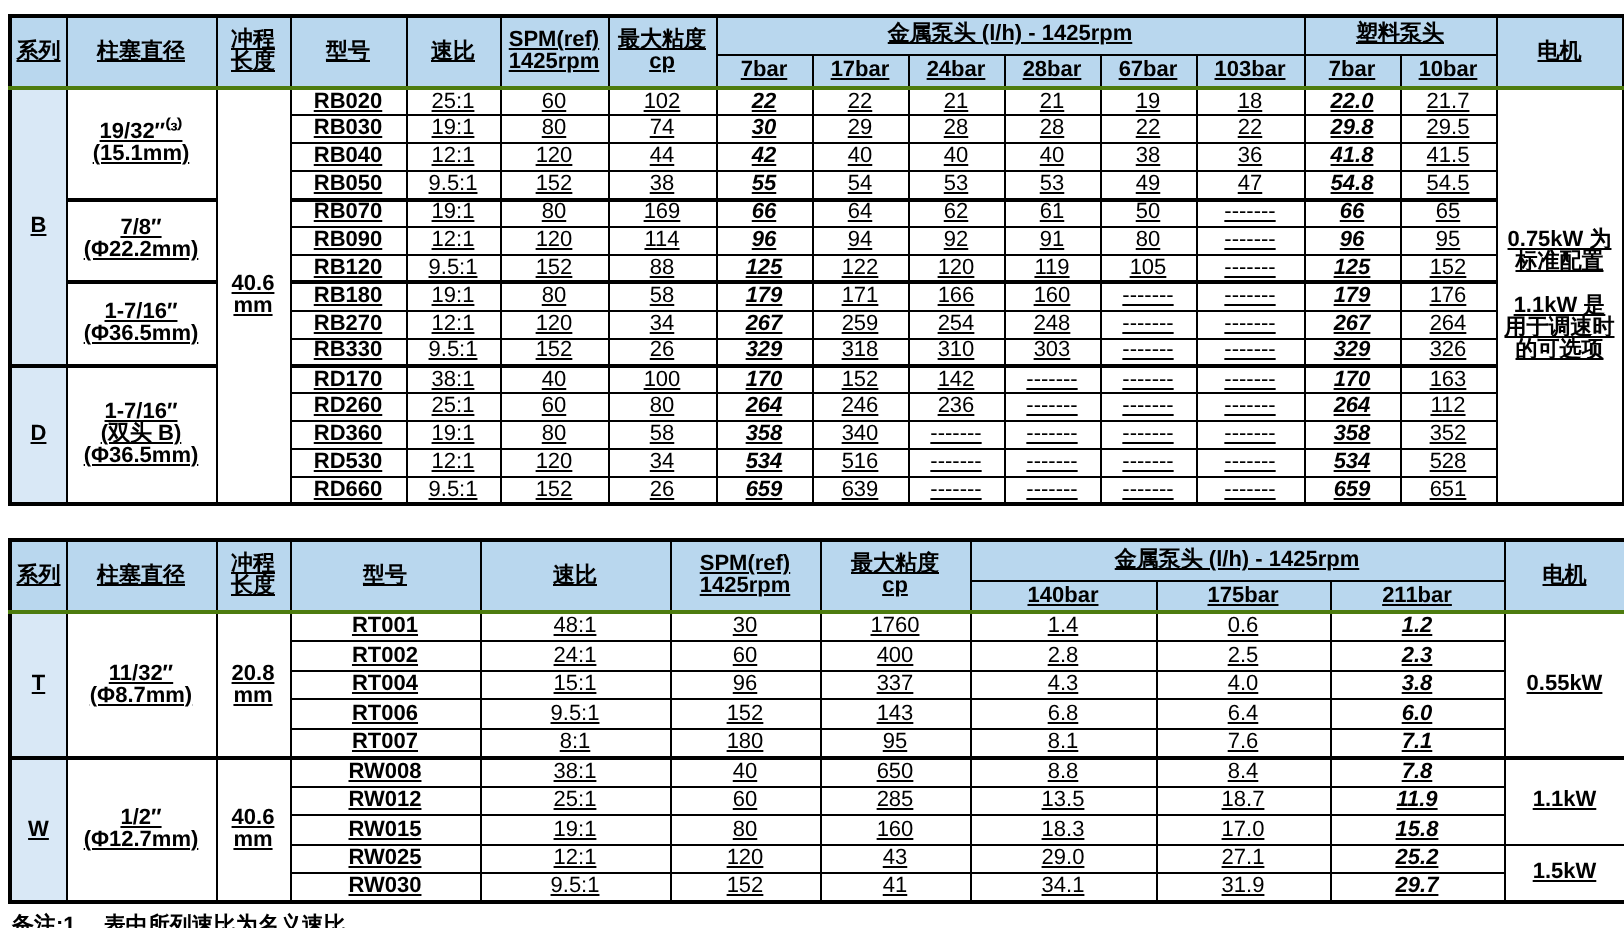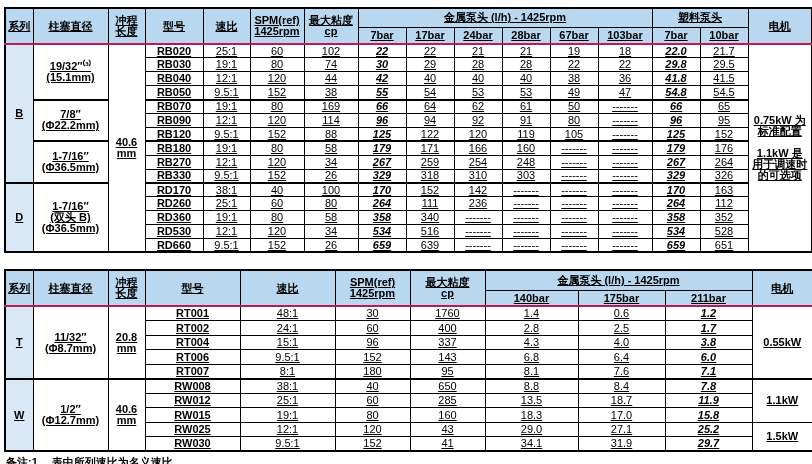--- a/index.html
+++ b/index.html
@@ -3,21 +3,21 @@
 <meta charset="utf-8">
 <style>
   html,body { margin:0; padding:0; background:#ffffff; }
   body { width:812px; height:464px; overflow:hidden; font-family:"Liberation Sans",sans-serif; color:#000; }
   .wrap { padding:7px 4px 0 4px; }
   table.spec { border-collapse:collapse; table-layout:fixed; width:804px; border:2px solid #000;text-decoration:underline; }
   .spec td { border:1px solid #000; text-align:center; vertical-align:middle; font-size:11px; line-height:1.0; padding:0 1px; overflow:hidden; }
   .spec thead td { background:#B9D7EE; font-weight:bold; }
   .h1 { font-size:12px; white-space:pre-line; line-height:1.15; }
   .h2 { font-size:11px; }
-  .spec tbody tr:first-child > td { border-top:2px solid #be185d; }
+  .spec tbody tr:first-child > td { border-top:2px solid #4d7c0f; }
   .spec tr.gs > td { border-top:2px solid #000; }
   .series-cell { background:#D9E8F6; font-weight:bold; font-size:12px; }
   .lbl { font-weight:bold; white-space:pre-line; line-height:1.25; }
   .model { font-weight:bold; }
   .bi { font-weight:bold; font-style:italic; }
   .motor-cell { font-weight:bold; white-space:pre-line; line-height:1.3; }
   .t1 thead tr.h1row { height:19px; } .t1 thead tr.h2row { height:17px; }
   .t1 tbody tr { height:13.9px; }
   .t2 thead tr.h1row { height:20px; } .t2 thead tr.h2row { height:16px; }
   .t2 tbody tr { height:14.5px; }
@@ -248,21 +248,21 @@
   <td>-------</td>
   <td class="bi">170</td>
   <td>163</td>
 </tr>
 <tr>
   <td class="model">RD260</td>
   <td>25:1</td>
   <td>60</td>
   <td>80</td>
   <td class="bi">264</td>
-  <td>111</td>
+  <td>246</td>
   <td>236</td>
   <td>-------</td>
   <td>-------</td>
   <td>-------</td>
   <td class="bi">264</td>
   <td>112</td>
 </tr>
 <tr>
   <td class="model">RD360</td>
   <td>19:1</td>
@@ -361,21 +361,21 @@
   <td class="bi">1.2</td>
   <td rowspan="5" class="motor-cell">0.55kW</td>
 </tr>
 <tr>
   <td class="model">RT002</td>
   <td>24:1</td>
   <td>60</td>
   <td>400</td>
   <td>2.8</td>
   <td>2.5</td>
-  <td class="bi">1.7</td>
+  <td class="bi">2.3</td>
 </tr>
 <tr>
   <td class="model">RT004</td>
   <td>15:1</td>
   <td>96</td>
   <td>337</td>
   <td>4.3</td>
   <td>4.0</td>
   <td class="bi">3.8</td>
 </tr>

